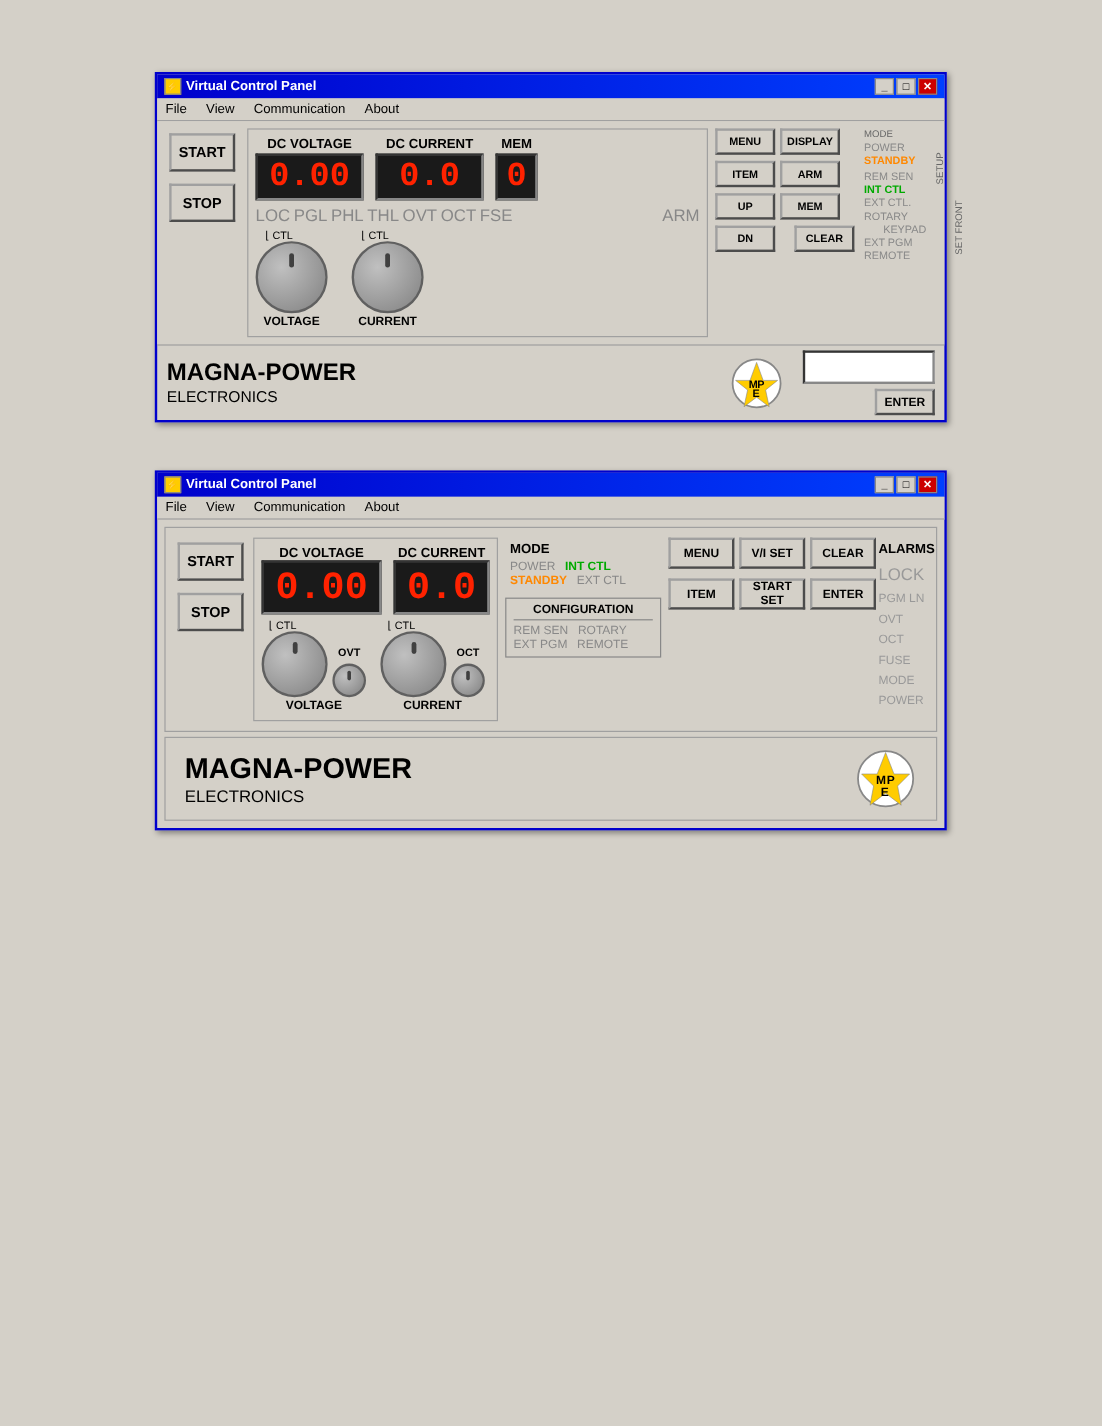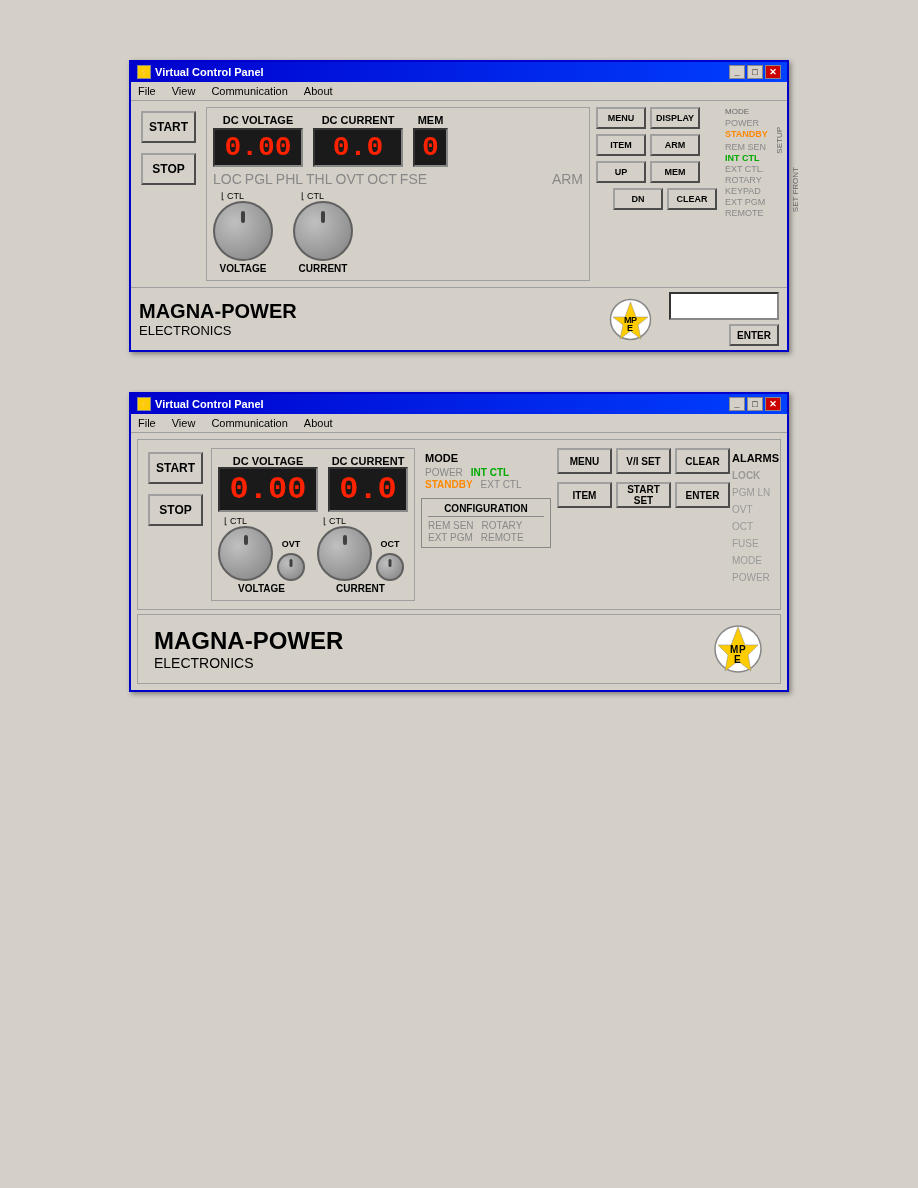--- a/index.html
+++ b/index.html
@@ -392,35 +392,35 @@
           <button class="nav-btn">DISPLAY</button>
         </div>
         <div style="display:flex; gap:4px; margin-bottom:2px;">
           <button class="nav-btn">ITEM</button>
           <button class="nav-btn">ARM</button>
         </div>
         <div style="display:flex; gap:4px; margin-bottom:2px;">
           <button class="nav-btn">UP</button>
           <button class="nav-btn">MEM</button>
         </div>
-        <div style="display:flex; gap:4px;margin-left:17px;">
+        <div style="display:flex; gap:16px;">
           <button class="nav-btn">DN</button>
           <button class="nav-btn">CLEAR</button>
         </div>
       </div>
 
       <div style="display:flex; flex-direction:column; font-size:9px; gap:1px; padding-left:4px; position:relative;">
         <div style="font-size:8px;color:#666;margin-bottom:1px;">MODE</div>
         <div style="color:#888;">POWER</div>
         <div style="color:#ff8800; font-weight:bold;">STANDBY</div>
         <div style="color:#888; margin-top:2px;">REM SEN</div>
         <div style="color:#00aa00; font-weight:bold;">INT CTL</div>
         <div style="color:#888;">EXT CTL.</div>
         <div style="color:#888;">ROTARY</div>
-        <div style="color:#888;">KEYPAD</div>
+        <div style="color:#888;margin-left:16px;">KEYPAD</div>
         <div style="color:#888;">EXT PGM</div>
         <div style="color:#888;">REMOTE</div>
         <div style="position:absolute; right:-16px; top:20px; writing-mode:vertical-lr; transform:rotate(180deg); font-size:8px; color:#666;">SETUP</div>
         <div style="position:absolute; right:-32px; top:60px; writing-mode:vertical-lr; transform:rotate(180deg); font-size:8px; color:#666;">SET FRONT</div>
       </div>
     </div>
   </div>
 
   <div style="display:flex; align-items:center; padding:4px 8px; border-top:1px solid #a0a0a0; gap:8px;">
     <div style="flex:1;">
@@ -560,21 +560,21 @@
             <button class="p2-nav-btn">START SET</button>
           </div>
           <div style="display:flex; flex-direction:column; align-items:center;">
             <button class="p2-nav-btn">ENTER</button>
           </div>
         </div>
       </div>
 
       <div style="padding:4px; min-width:60px;">
         <div style="font-size:11px; font-weight:bold; margin-bottom:3px;">ALARMS</div>
-        <div style="color:#999; font-size:10px; line-height:1.7;font-weight:bold;">LOCK</div>
+        <div style="color:#999; font-size:14px; line-height:1.7;">LOCK</div>
         <div style="color:#999; font-size:10px; line-height:1.7;">PGM LN</div>
         <div style="color:#999; font-size:10px; line-height:1.7;">OVT</div>
         <div style="color:#999; font-size:10px; line-height:1.7;">OCT</div>
         <div style="color:#999; font-size:10px; line-height:1.7;">FUSE</div>
         <div style="color:#999; font-size:10px; line-height:1.7;">MODE</div>
         <div style="color:#999; font-size:10px; line-height:1.7;">POWER</div>
       </div>
     </div>
 
     <div style="display:flex; align-items:center; justify-content:space-between; border:1px solid #a0a0a0; padding:8px 16px;">

